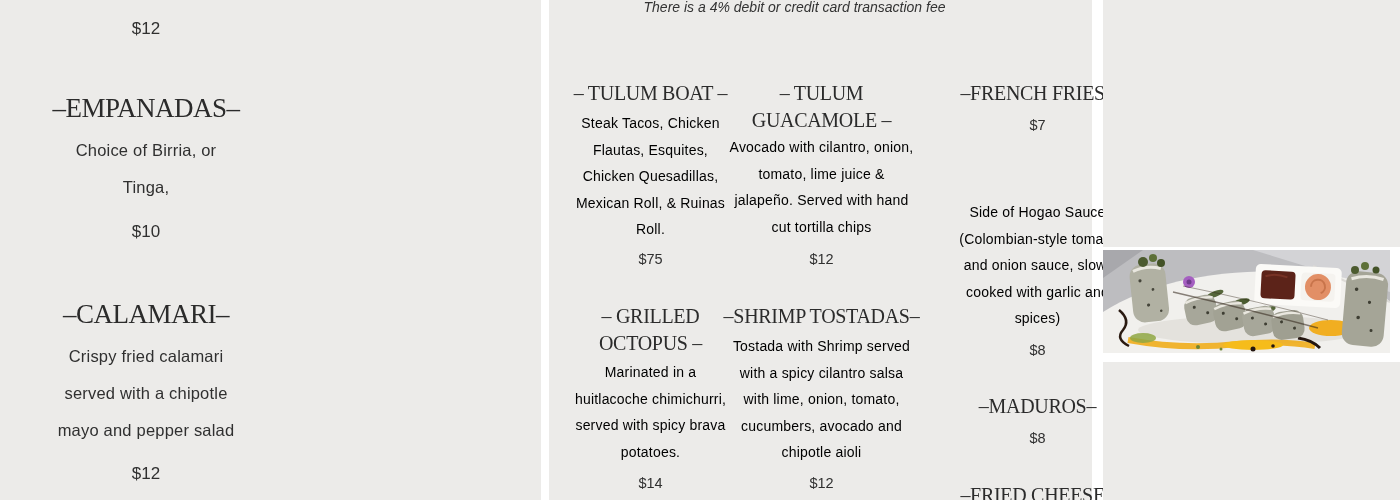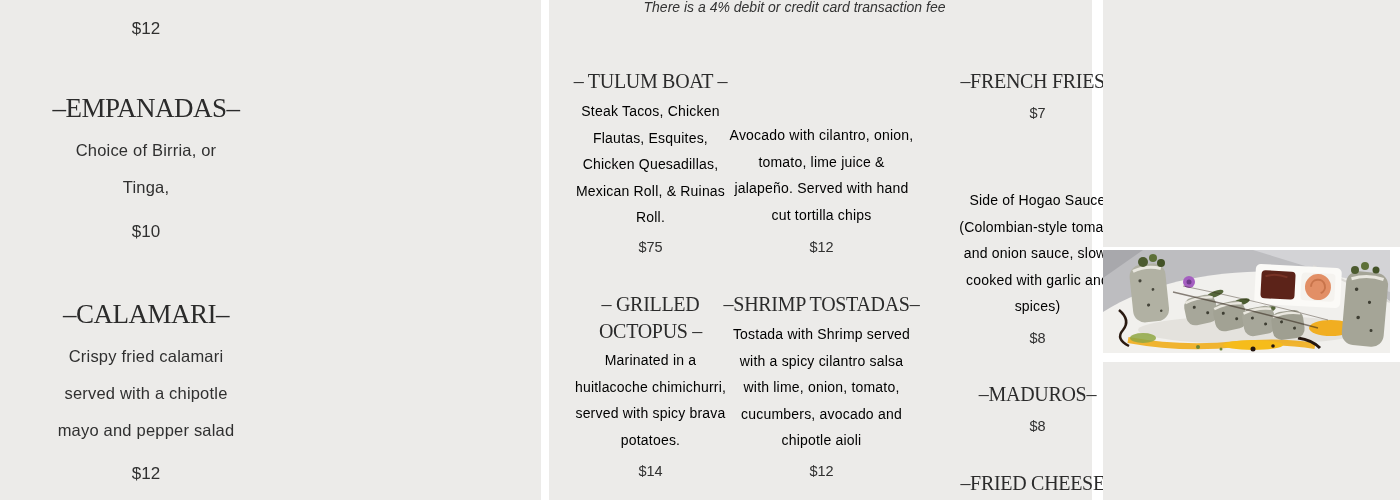--- a/index.html
+++ b/index.html
@@ -8,21 +8,21 @@
   .card{position:absolute;top:0;height:500px;background:#ecebe9;}
   #left-card{left:0;width:541px;}
   #center-card{left:549px;width:543px;}
   .lm-block{position:absolute;left:0;width:292px;text-align:center;}
   .serif{font-family:"Liberation Serif",serif;font-weight:400;color:#2b2b2b;}
   .lm-h{font-size:27px;line-height:32px;letter-spacing:-0.5px;white-space:pre-line;}
   .lm-desc{font-size:16.5px;line-height:37px;letter-spacing:0.2px;color:#303030;white-space:pre-line;}
   .lm-price{font-size:17px;line-height:18px;color:#303030;}
   .fee-note{position:absolute;top:0;left:-26px;width:543px;text-align:center;
             font-size:14px;line-height:15px;font-style:italic;color:#333333;}
-  .col{position:absolute;top:4px;width:171px;height:392px;}
+  .col{position:absolute;top:16px;width:171px;height:392px;}
   #col-1{left:16px;} #col-2{left:187px;} #col-3{left:358px;margin-left:45px;}
   .mi-h{position:absolute;left:-30px;width:231px;text-align:center;font-size:20px;
         line-height:27px;letter-spacing:-0.3px;white-space:pre-line;}
   .mi-desc{position:absolute;left:-20px;width:211px;text-align:center;font-size:14px;
            line-height:26.5px;letter-spacing:0.2px;color:#000000;white-space:pre-line;}
   .mi-price{position:absolute;left:0;width:171px;text-align:center;font-size:14.5px;
             line-height:16px;color:#303030;}
   #right-top{position:absolute;left:1103px;top:0;width:297px;height:247px;background:#ecebe9;}
   #photo-row{position:absolute;left:1103px;top:247px;width:297px;height:115px;background:#ffffff;}
   #food-photo{position:absolute;left:0;top:3px;width:287px;height:103px;display:block;}
@@ -63,20 +63,22 @@
       <div class="mi-h serif" style="top:287px">– GRILLED
 OCTOPUS –</div>
       <div class="mi-desc" style="top:343px">Marinated in a
 huitlacoche chimichurri,
 served with spicy brava
 potatoes.</div>
       <div class="mi-price" style="top:459px">$14</div>
     </div>
 
     <div class="col" id="col-2">
+      <div class="mi-h serif" style="top:64px">– TULUM
+GUACAMOLE –</div>
       <div class="mi-desc" style="top:118px">Avocado with cilantro, onion,
 tomato, lime juice &amp;
 jalapeño. Served with hand
 cut tortilla chips</div>
       <div class="mi-price" style="top:235px">$12</div>
 
       <div class="mi-h serif" style="top:287px">–SHRIMP TOSTADAS–</div>
       <div class="mi-desc" style="top:317px">Tostada with Shrimp served
 with a spicy cilantro salsa
 with lime, onion, tomato,

